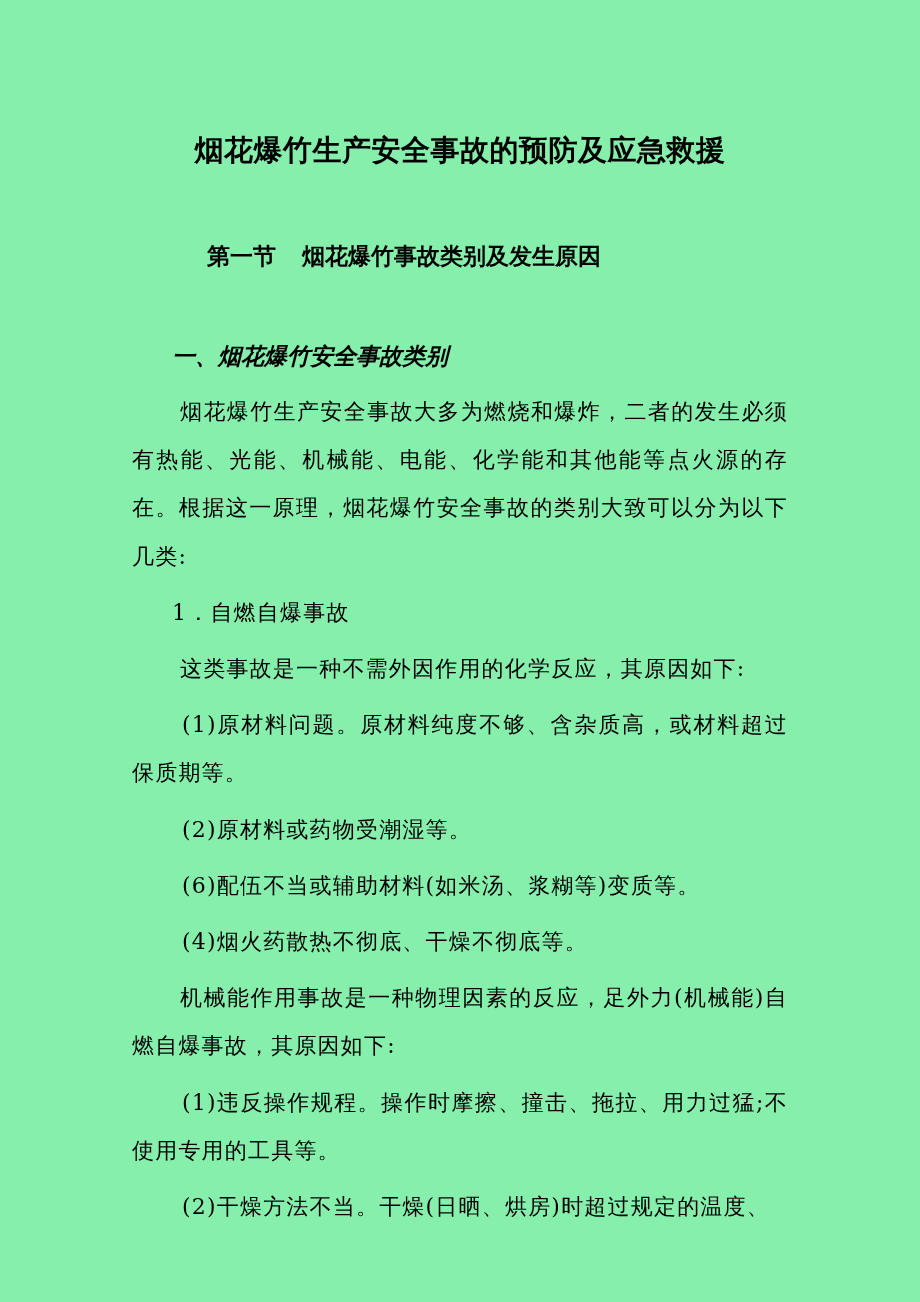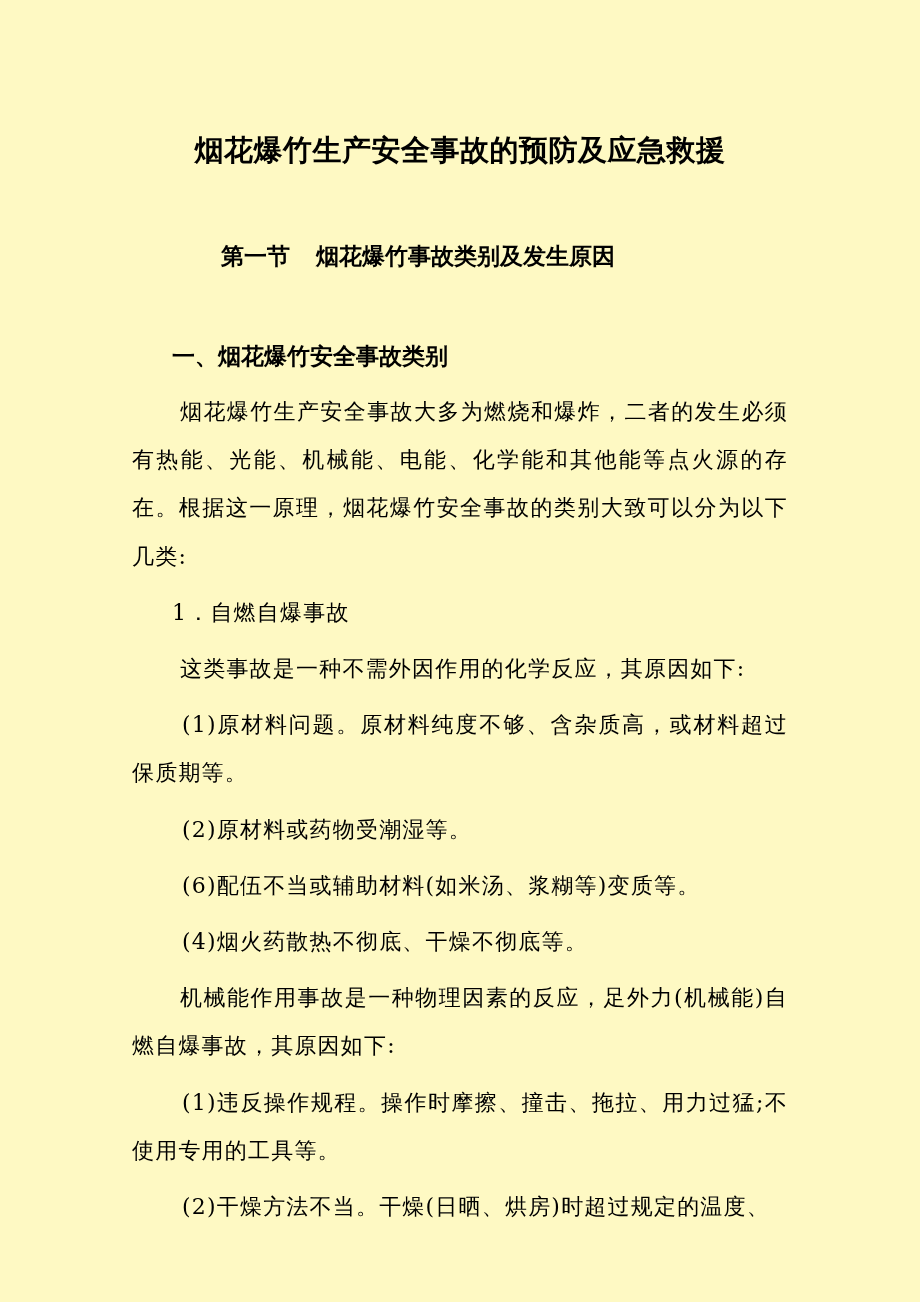--- a/index.html
+++ b/index.html
@@ -14,37 +14,37 @@
       position: relative;
       color: #000000;
       font-family: "DejaVu Serif", "Liberation Serif", serif;
     }
     .page {
       position: absolute;
       left: 0;
       top: 0;
       width: 920px;
       height: 1302px;
-      background: #fef9c3;
+      background: #86efac;
     }
     .title {
       position: absolute;
       left: 0;
       top: 130px;
       width: 920px;
       text-align: center;
       font-family: "DejaVu Sans", "Liberation Sans", sans-serif;
       font-weight: bold;
       font-size: 29px;
       line-height: 40px;
       letter-spacing: 0.5px;
     }
     .section-title {
       position: absolute;
-      left: 14px;
+      left: 0;
       top: 238px;
       width: 808px;
       text-align: center;
       font-family: "DejaVu Sans", "Liberation Sans", sans-serif;
       font-weight: bold;
       font-size: 23px;
       line-height: 36px;
     }
     .section-title .gap {
       display: inline-block;
@@ -58,20 +58,21 @@
     }
     .heading1 {
       font-family: "DejaVu Sans", "Liberation Sans", sans-serif;
       font-weight: bold;
       font-size: 23px;
       line-height: 48px;
       padding-left: 48px;
       margin: 0;
       height: 48px;
       white-space: nowrap;
+      font-style: italic;
     }
     .para {
       font-size: 22px;
       line-height: 48.2px;
       margin: 8px;
       text-align: justify;
       text-align-last: left;
       letter-spacing: 1.2px;
       word-break: break-all;
     }

